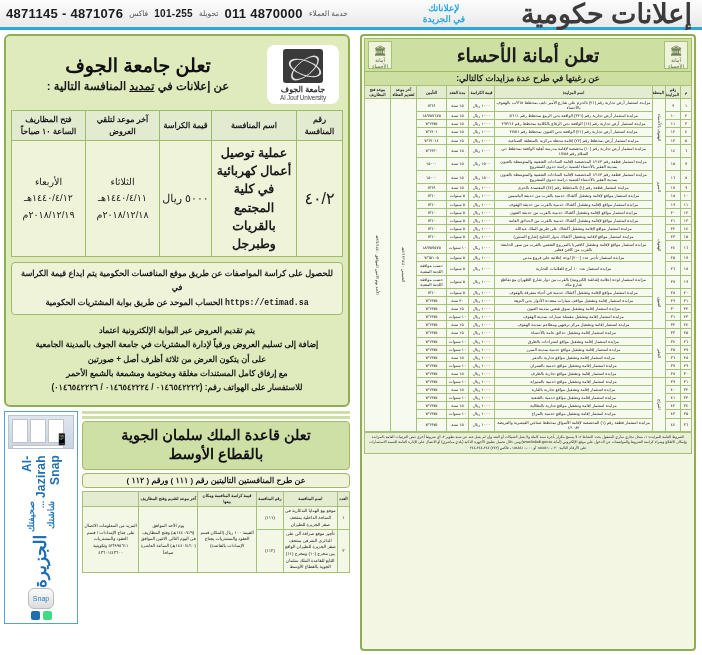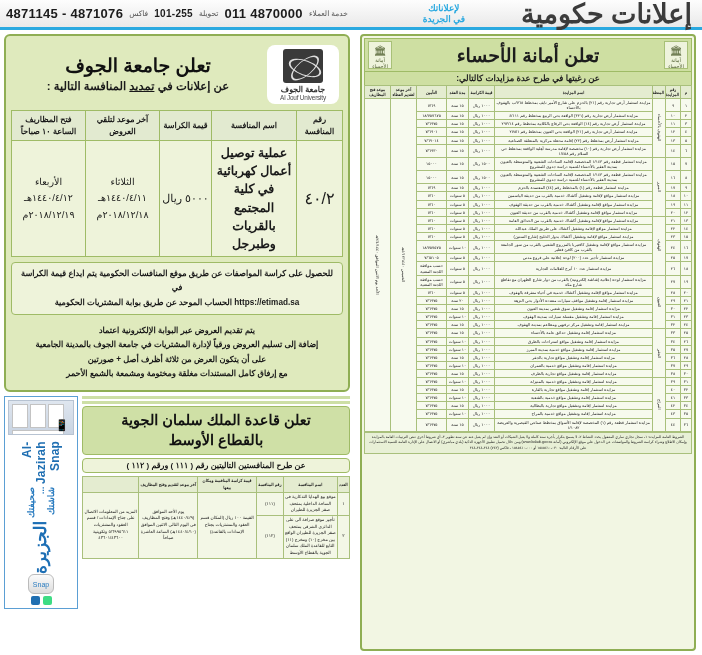--- a/index.html
+++ b/index.html
@@ -181,21 +181,21 @@
   table.jtbl td.val  { font-size: 11px; line-height:1.5;}
   table.jtbl td.dates{ font-size: 9.5px; line-height:1.7;}
 
   .note-box {
     margin-top: 5px;
     background: #eef3da; border: 1px solid #9fbb66; border-radius:4px;
     padding: 4px 6px; text-align:center;
     font-size: 8.2px; font-weight:bold; color:#1a1a1a; line-height: 1.75;
   }
   .note-box.plain { background: transparent; border:none; }
-  .note-box .ltr { direction: ltr; unicode-bidi: embed; }
+  .note-box .ltr { direction: ltr; unicode-bidi: embed; font-family: Liberation Mono, monospace; }
 
   
   #bottom-row { display:flex; gap:4px; align-items:flex-start; }
 
   
   .snap {
     width: 74px; min-width:74px;
     border: 1px solid #5b9fd4; background:#fff;
     height: 213px; position:relative; padding:3px;
     display:flex; flex-direction:column; align-items:center;
@@ -682,20 +682,21 @@
           <span class="ltr">https://etimad.sa</span>
           <span>الحساب الموحد عن طريق بوابة المشتريات الحكومية</span>
         </div>
       </div>
 
       <div class="note-box plain">
         <div>يتم تقديم العروض عبر البوابة الإلكترونية اعتماد</div>
         <div>إضافة إلى تسليم العروض ورقياً لإدارة المشتريات في جامعة الجوف بالمدينة الجامعية</div>
         <div>على أن يتكون العرض من ثلاثة أظرف أصل + صورتين</div>
         <div>مع إرفاق كامل المستندات مغلقة ومختومة ومشمعة بالشمع الأحمر</div>
+        <div>للاستفسار على الهواتف رقم: (٠١٤٦٥٤٢٢٢٢ / ٠١٤٦٥٤٢٢٢٤ / ٠١٤٦٥٤٢٢٢٦)</div>
       </div>
     </div>
 
     <div id="bottom-row">
 
       <div class="airbase">
         <div class="airbase-rules"></div>
         <div class="airbase-rules"></div>
 
         <div class="ab-title">

